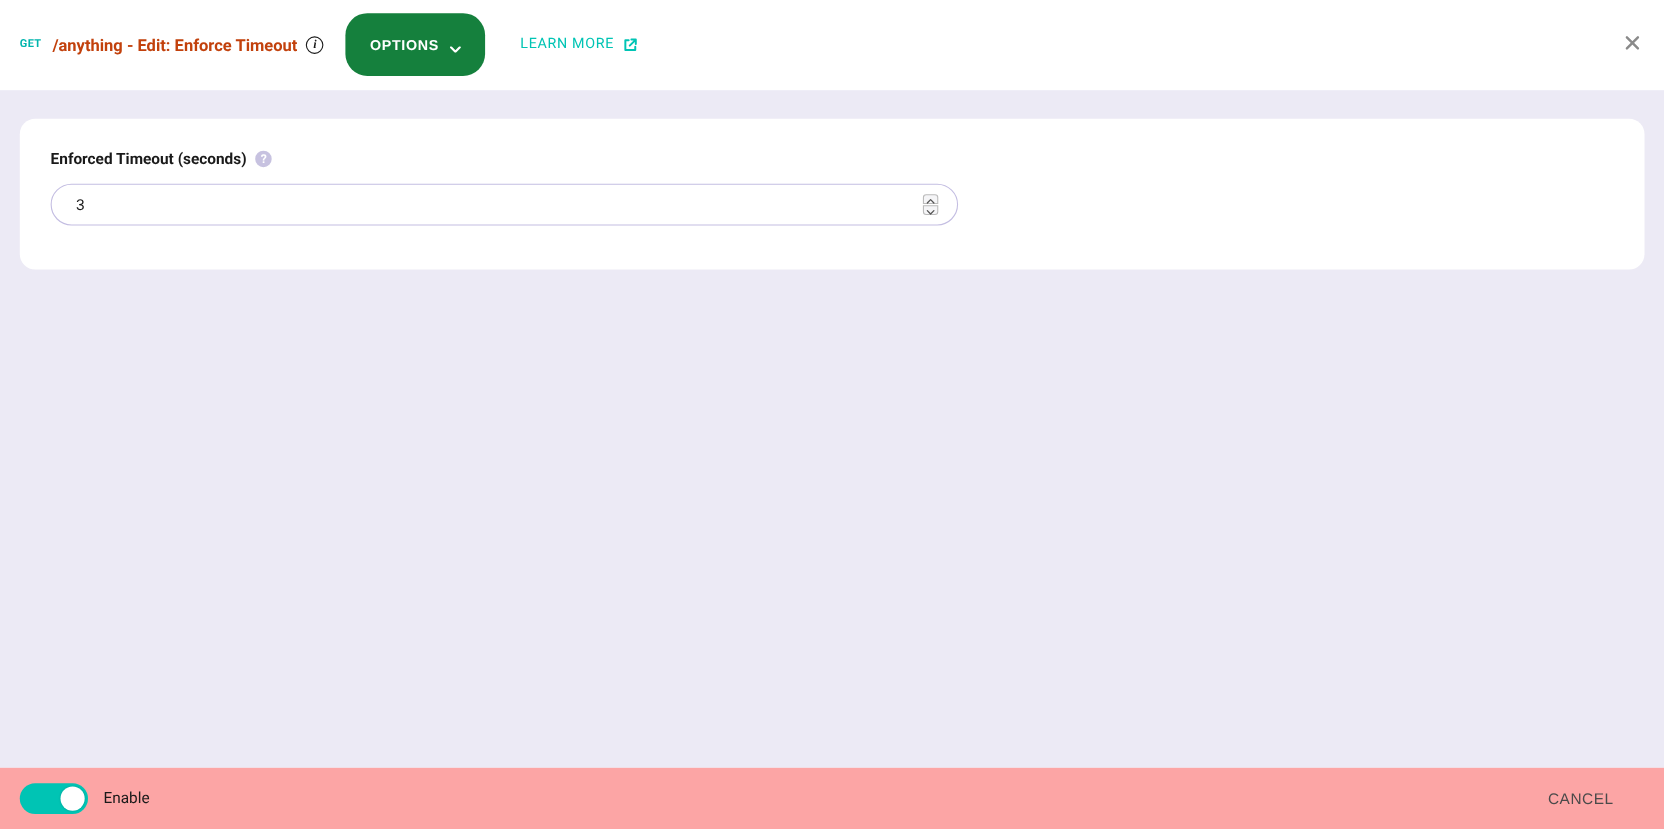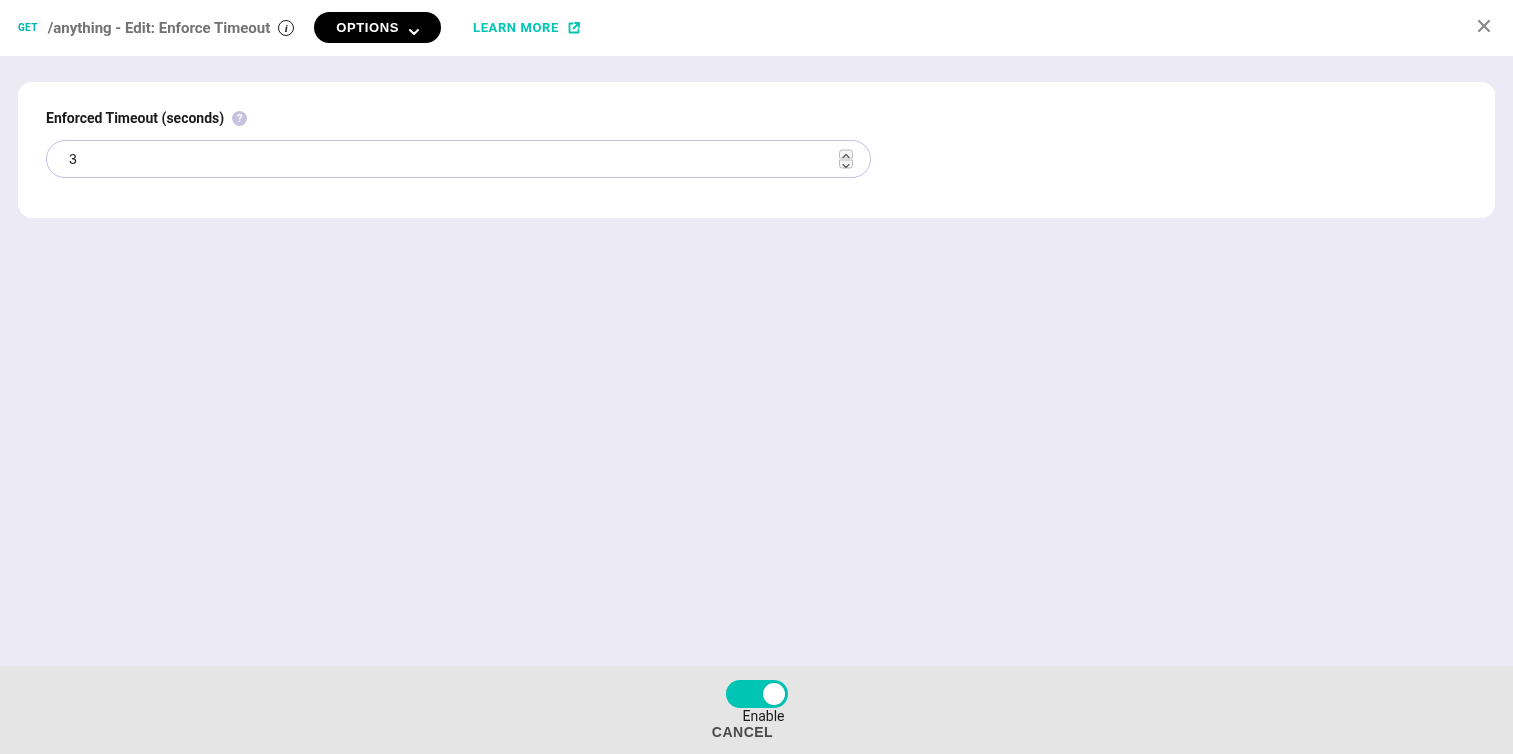--- a/index.html
+++ b/index.html
@@ -17,60 +17,60 @@
   .method {
     font-weight: 700;
     font-size: 10px;
     color: #00b5ad;
     margin-right: 10px;
     letter-spacing: 0.3px;
   }
   .title {
     font-weight: 700;
     font-size: 15px;
-    color: #737373;
+    color: #c2410c;
     margin-right: 8px;
     text-align: center;
   }
   .info-icon {
     width: 16px; height: 16px;
     border: 1.5px solid #1a1a1a;
     border-radius: 50%;
     display: inline-flex;
     align-items: center;
     justify-content: center;
     font-size: 11px;
     font-style: italic;
     font-weight: 600;
     font-family: Georgia, serif;
     margin-right: 20px;
     cursor: pointer;
   }
   .options-btn {
-    background: #000000;
+    background: #15803d;
     color: #fff;
     border: none;
     border-radius: 20px;
-    padding: 8px 22px;
+    padding: 21px 22px;
     font-weight: 700;
     font-size: 13px;
     letter-spacing: 0.6px;
     display: inline-flex;
     align-items: center;
     gap: 10px;
     cursor: pointer;
     margin-right: 32px;
   }
   .chevron-down {
     width: 10px; height: 10px;
     display: inline-block;
   }
   .learn-more {
     color: #00c4b4;
-    font-weight: 700;
+    font-weight: 400;
     font-size: 13px;
     letter-spacing: 0.6px;
     text-decoration: none;
     display: inline-flex;
     align-items: center;
     gap: 8px;
     cursor: pointer;
   }
   .ext-icon { width: 14px; height: 14px; display: inline-block; }
   .spacer { flex: 1; }
@@ -90,21 +90,21 @@
   .card {
     background: #ffffff;
     border-radius: 14px;
     padding: 26px 28px 40px 28px;
   }
   .field-label {
     font-weight: 700;
     font-size: 14px;
     color: #1a1a1a;
     display: inline-flex;
-    align-items: center;
+    align-items: flex-start;
     gap: 8px;
     margin-bottom: 14px;
   }
   .help-icon {
     width: 15px; height: 15px;
     border-radius: 50%;
     background: #c7c2e0;
     color: #fff;
     display: inline-flex;
     align-items: center;
@@ -148,22 +148,21 @@
   }
   .stepper button:first-child { border-radius: 3px 3px 0 0; }
   .stepper button:last-child  { border-radius: 0 0 3px 3px; }
   .stepper svg { width: 8px; height: 5px; }
 
   
   .footer {
     display: flex;
     align-items: center;
     padding: 14px 18px;
-    background: #e5e5e5;
-    flex-direction: column;
+    background: #fca5a5;
   }
   .toggle {
     position: relative;
     width: 62px; height: 28px;
     border-radius: 14px;
     background: #00c4b4;
     cursor: pointer;
     flex-shrink: 0;
   }
   .toggle .knob {
@@ -174,21 +173,21 @@
     background: #fff;
     box-shadow: 0 0 2px rgba(0,0,0,.2);
   }
   .toggle-label {
     margin-left: 14px;
     font-size: 14px;
     color: #1a1a1a;
   }
   .cancel-btn {
     background: none; border: none;
-    font-weight: 700; font-size: 14px;
+    font-weight: 400; font-size: 14px;
     color: #4a4a4a; letter-spacing: 0.5px;
     cursor: pointer;
     margin-right: 28px;
   }
   .primary-btn {
     background: #00c4b4;
     color: #fff;
     border: none;
     border-radius: 22px;
     padding: 12px 26px;

